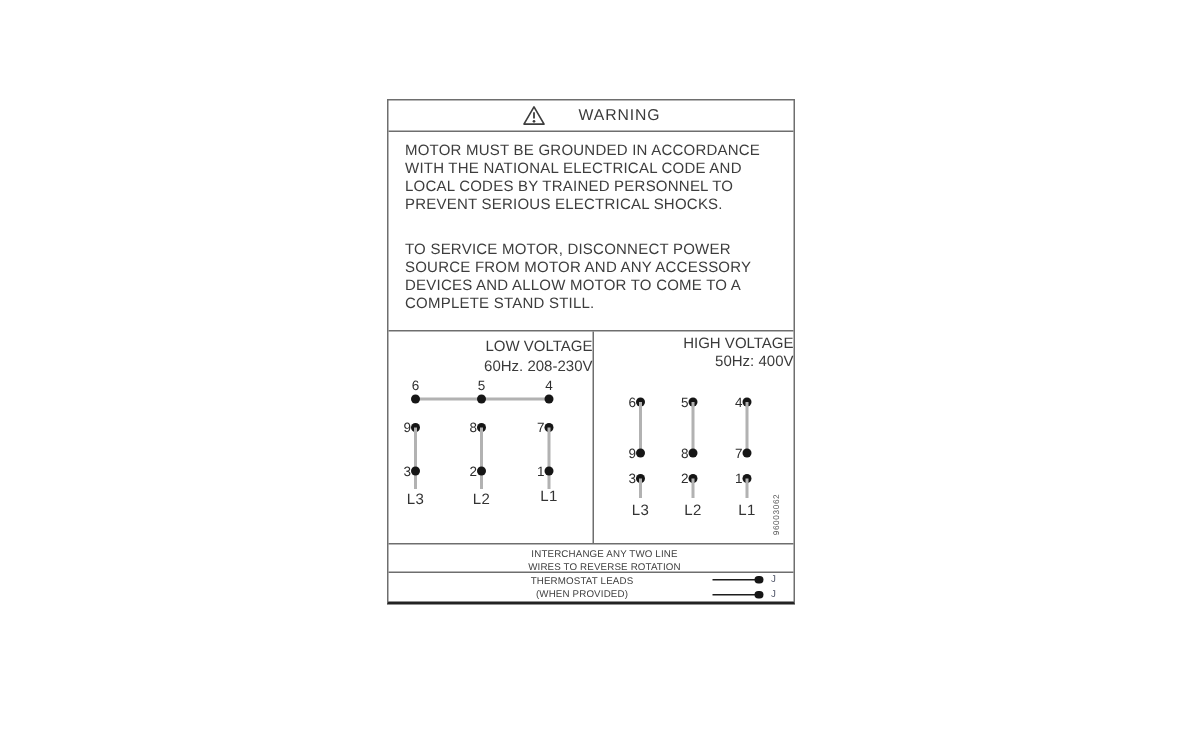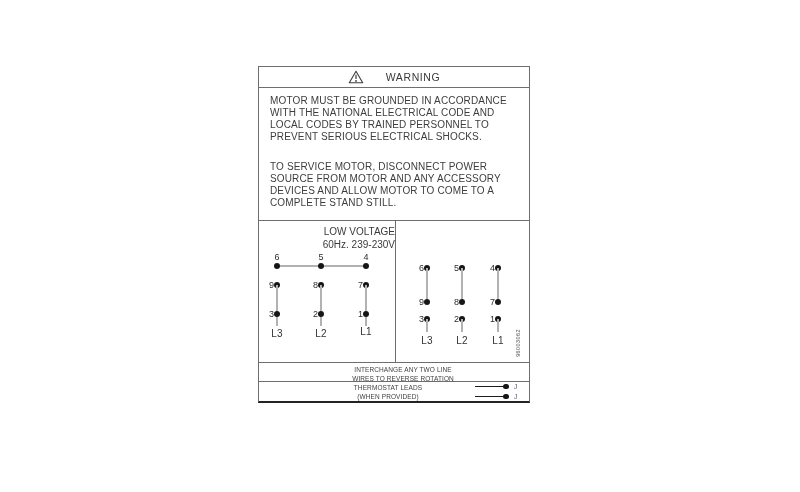--- a/index.html
+++ b/index.html
@@ -74,21 +74,21 @@
     <div class="row row-text">
       <p>MOTOR MUST BE GROUNDED IN ACCORDANCE WITH THE NATIONAL ELECTRICAL CODE AND LOCAL CODES BY TRAINED PERSONNEL TO PREVENT SERIOUS ELECTRICAL SHOCKS.</p>
       <p>TO SERVICE MOTOR, DISCONNECT POWER SOURCE FROM MOTOR AND ANY ACCESSORY DEVICES AND ALLOW MOTOR TO COME TO A COMPLETE STAND STILL.</p>
     </div>
 
     <div class="row row-voltage">
 
       <div class="cell-lv">
         <div class="v-title">
           <div>LOW VOLTAGE</div>
-          <div>60Hz. 239-230V</div>
+          <div>60Hz. 208-230V</div>
         </div>
 
         <div class="hline" style="left:18px;top:44.3px;width:89px;"></div>
 
         <span class="num c" style="left:11px;top:31px;">6</span>
         <span class="dot" style="left:15px;top:42px;"></span>
         <span class="num r" style="left:1px;top:59px;">9</span>
         <span class="dot" style="left:15px;top:61px;"></span>
         <div class="vline" style="left:17.3px;top:64px;height:41px;"></div>
         <span class="num r" style="left:1px;top:88px;">3</span>
@@ -109,20 +109,22 @@
         <span class="num r" style="left:90px;top:59px;">7</span>
         <span class="dot" style="left:104px;top:61px;"></span>
         <div class="vline" style="left:106.3px;top:64px;height:41px;"></div>
         <span class="num r" style="left:90px;top:88px;">1</span>
         <span class="dot" style="left:104px;top:90px;"></span>
         <span class="lline" style="left:95px;top:105px;">L1</span>
       </div>
 
       <div class="cell-hv">
         <div class="v-title">
+          <div>HIGH VOLTAGE</div>
+          <div>50Hz: 400V</div>
         </div>
 
         <span class="num r" style="left:13px;top:42px;">6</span>
         <span class="dot" style="left:27px;top:44px;"></span>
         <div class="vline" style="left:29.3px;top:47px;height:34px;"></div>
         <span class="num r" style="left:13px;top:76px;">9</span>
         <span class="dot" style="left:27px;top:78px;"></span>
         <span class="num r" style="left:13px;top:93px;">3</span>
         <span class="dot" style="left:27px;top:95px;"></span>
         <div class="vline" style="left:29.3px;top:98px;height:13px;"></div>

